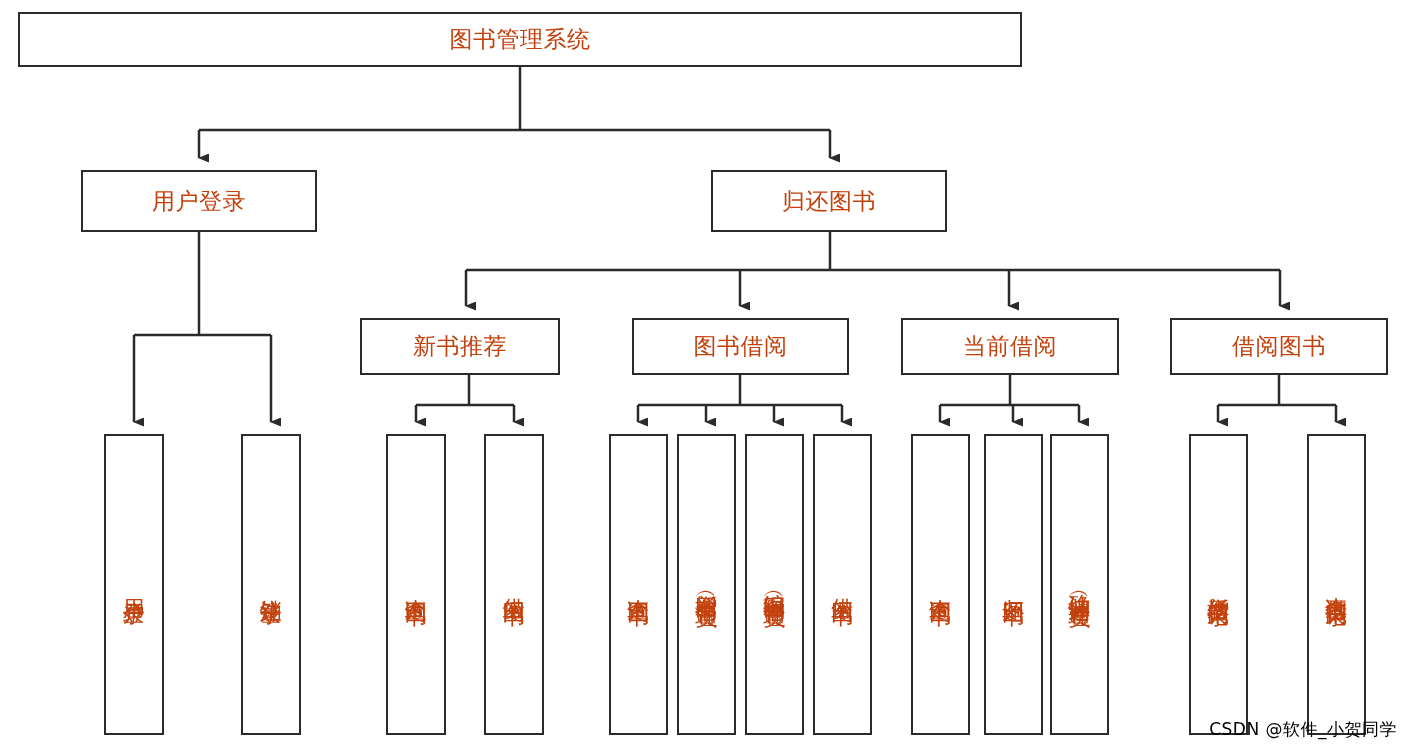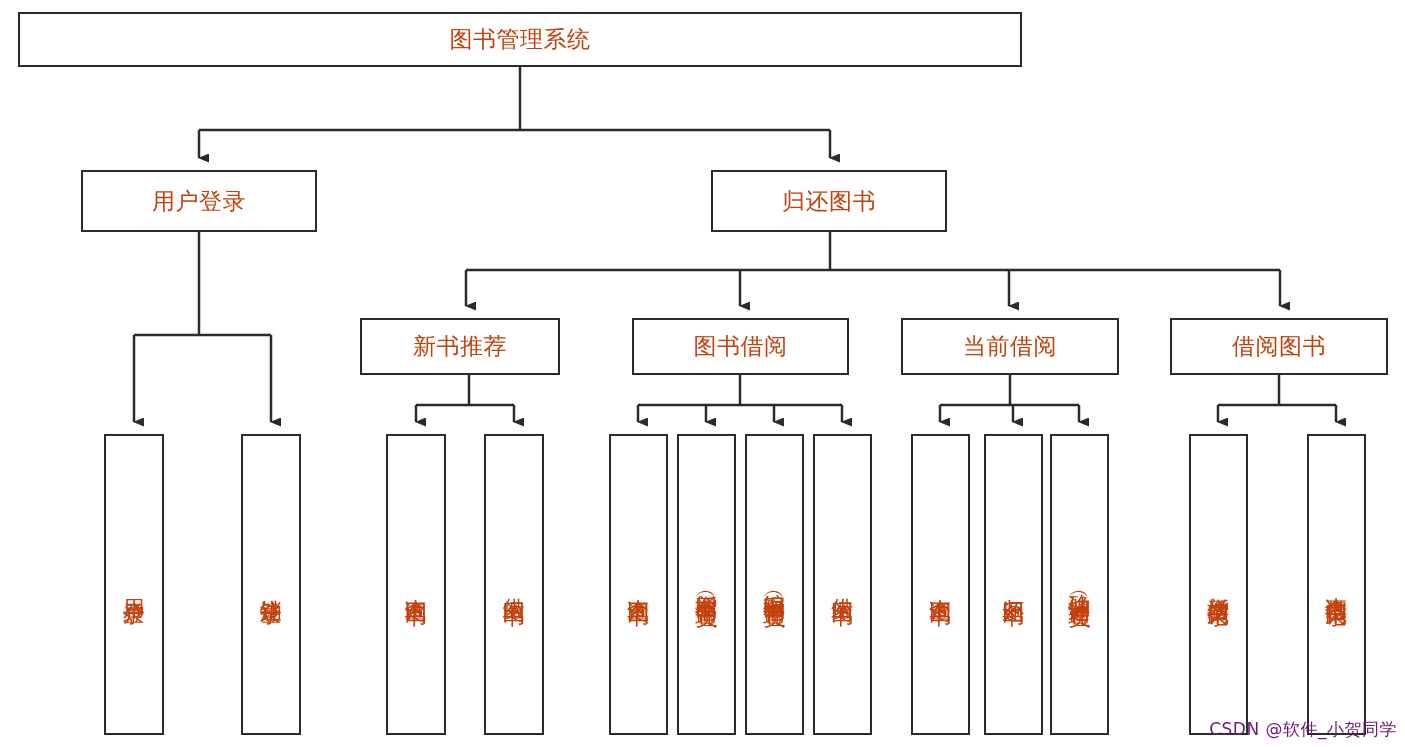--- a/index.html
+++ b/index.html
@@ -56,21 +56,21 @@
     line-height: 1.35;
     letter-spacing: 2px;
     white-space: normal;
     max-height: 96%;
   }
   #watermark {
     position: absolute;
     right: 8px;
     bottom: 6px;
     font-size: 17px;
-    color: #701a75;
+    color: #000000;
     letter-spacing: 0.5px;
     white-space: nowrap;
     font-family: "DejaVu Sans", "Liberation Sans", sans-serif;
   }
 </style>
 </head>
 <body>
 
 <div id="diagram-root">
 

